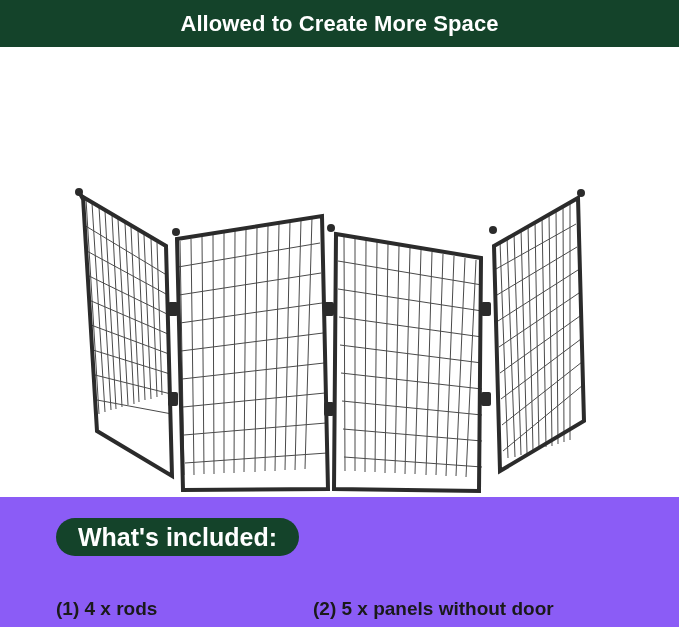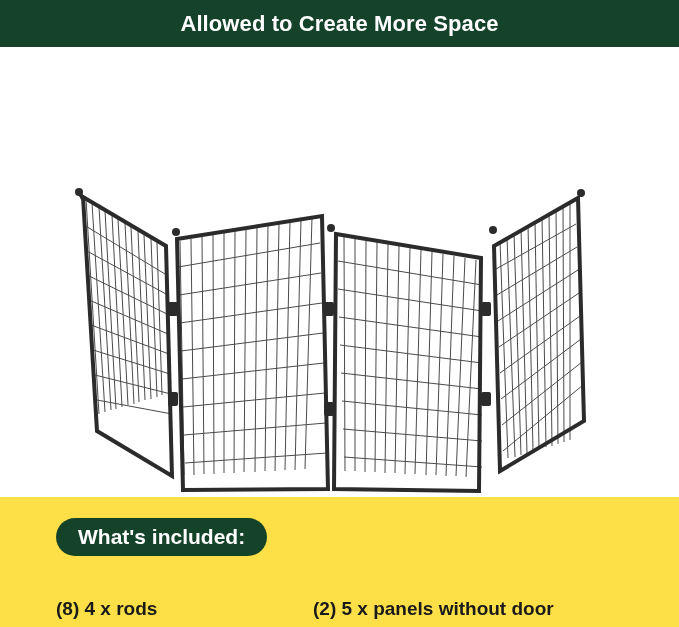--- a/index.html
+++ b/index.html
@@ -11,21 +11,21 @@
     height: 627px;
     background: #ffffff;
     font-family: "Liberation Sans", sans-serif;
     overflow: hidden;
     position: relative;
   }
   .page {
     position: relative;
     width: 679px;
     height: 627px;
-    background: #fde047;
+    background: #8b5cf6;
   }
   
   .header-banner {
     position: absolute;
     left: 0;
     top: 0;
     width: 679px;
     height: 47px;
     background: #14432a;
     display: flex;
@@ -59,21 +59,21 @@
     top: 518px;
     height: 38px;
     background: #14432a;
     border-radius: 19px;
     padding: 0 22px;
     display: flex;
     align-items: center;
   }
   .included-pill-label {
     color: #ffffff;
-    font-size: 21px;
+    font-size: 25px;
     font-weight: bold;
     white-space: nowrap;
   }
   
   .included-items {
     position: absolute;
     left: 56px;
     top: 598px;
     width: 600px;
     height: 30px;
@@ -236,17 +236,17 @@
         <rect x="481" y="345" width="10" height="14" rx="2"></rect>
       </g>
     </svg>
   </div>
 
   <div class="included-pill">
     <span class="included-pill-label">What's included:</span>
   </div>
 
   <div class="included-items">
-    <span class="included-item item-0">(8) 4 x rods</span>
+    <span class="included-item item-0">(1) 4 x rods</span>
     <span class="included-item item-1">(2) 5 x panels without door</span>
   </div>
 
 </div>
 
 </body></html>

